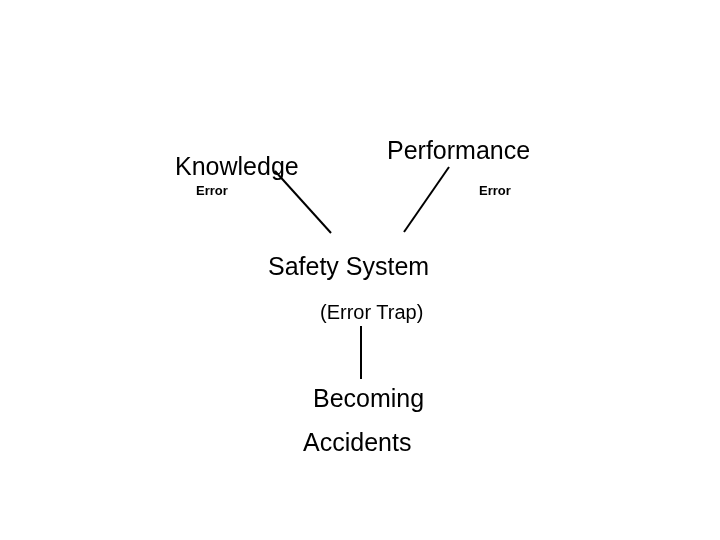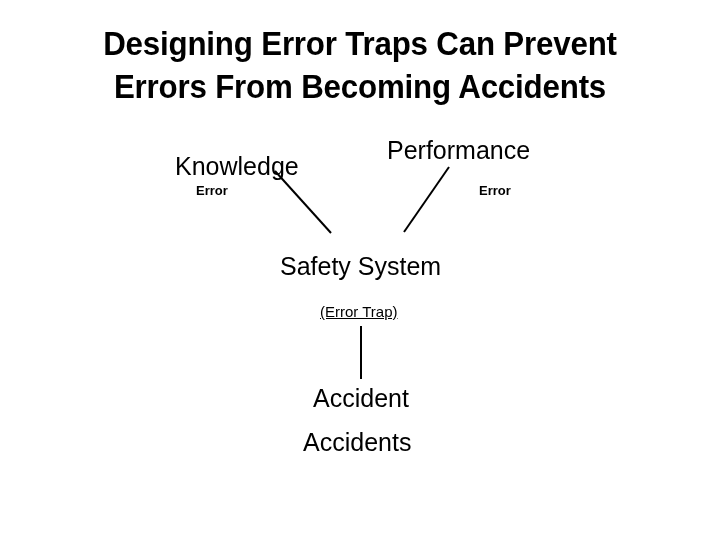--- a/index.html
+++ b/index.html
@@ -51,30 +51,29 @@
     font-size: 25px;
     font-weight: normal;
     line-height: 28px;
   }
   .node-bold-sm {
     font-size: 13px;
     font-weight: bold;
     line-height: 20px;
   }
   .node-sm {
-    font-size: 15px;
+    font-size: 20px;
     font-weight: normal;
     line-height: 18px;
-    text-decoration: underline;
   }
   #node-knowledge       { left: 175px; top: 152px; }
   #node-knowledge-error { left: 196px; top: 181px; }
   #node-performance     { left: 387px; top: 136px; }
   #node-performance-error { left: 479px; top: 181px; }
-  #node-safety-system   { left: 280px; top: 252px; }
+  #node-safety-system   { left: 268px; top: 252px; }
   #node-error-trap      { left: 320px; top: 303px; }
   #node-accident        { left: 313px; top: 384px; }
   #node-prevention      { left: 303px; top: 428px; }
 
   
   #connectors {
     position: absolute;
     left: 0;
     top: 0;
     width: 720px;
@@ -84,40 +83,36 @@
     stroke: #000000;
     stroke-width: 2;
     stroke-linecap: butt;
   }
 </style>
 </head>
 <body>
 
 <div id="slide">
 
-  <div id="title-block">
-    <span class="title-line">Designing Error Traps Can Prevent</span>
-    <span class="title-line">Errors From Becoming Accidents</span>
-  </div>
 
   <svg id="connectors" viewBox="0 0 720 540" width="720" height="540" xmlns="http://www.w3.org/2000/svg">
     <line x1="275" y1="171" x2="331" y2="233"></line>
     <line x1="404" y1="232" x2="449" y2="167"></line>
     <line x1="361" y1="326" x2="361" y2="379"></line>
   </svg>
 
   <div class="node node-lg" id="node-knowledge">Knowledge</div>
 
   <div class="node node-bold-sm" id="node-knowledge-error">Error</div>
 
   <div class="node node-lg" id="node-performance">Performance</div>
 
   <div class="node node-bold-sm" id="node-performance-error">Error</div>
 
   <div class="node node-lg" id="node-safety-system">Safety System</div>
 
   <div class="node node-sm" id="node-error-trap">(Error Trap)</div>
 
-  <div class="node node-lg" id="node-accident">Accident</div>
+  <div class="node node-lg" id="node-accident">Becoming</div>
 
   <div class="node node-lg" id="node-prevention">Accidents</div>
 
 </div>
 
 </body></html>

